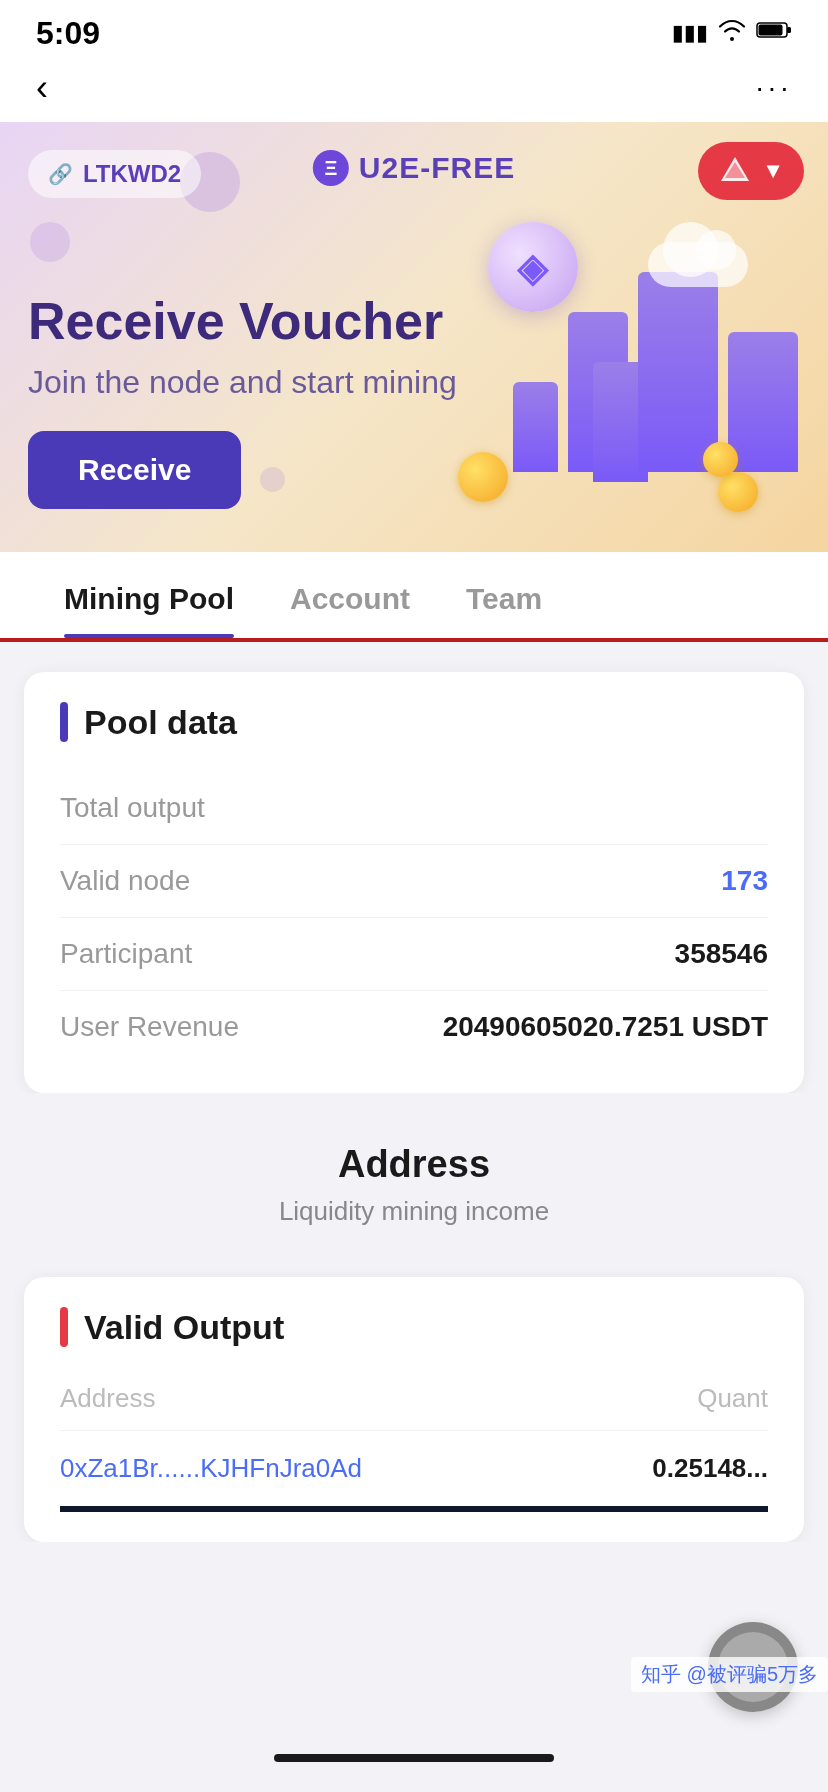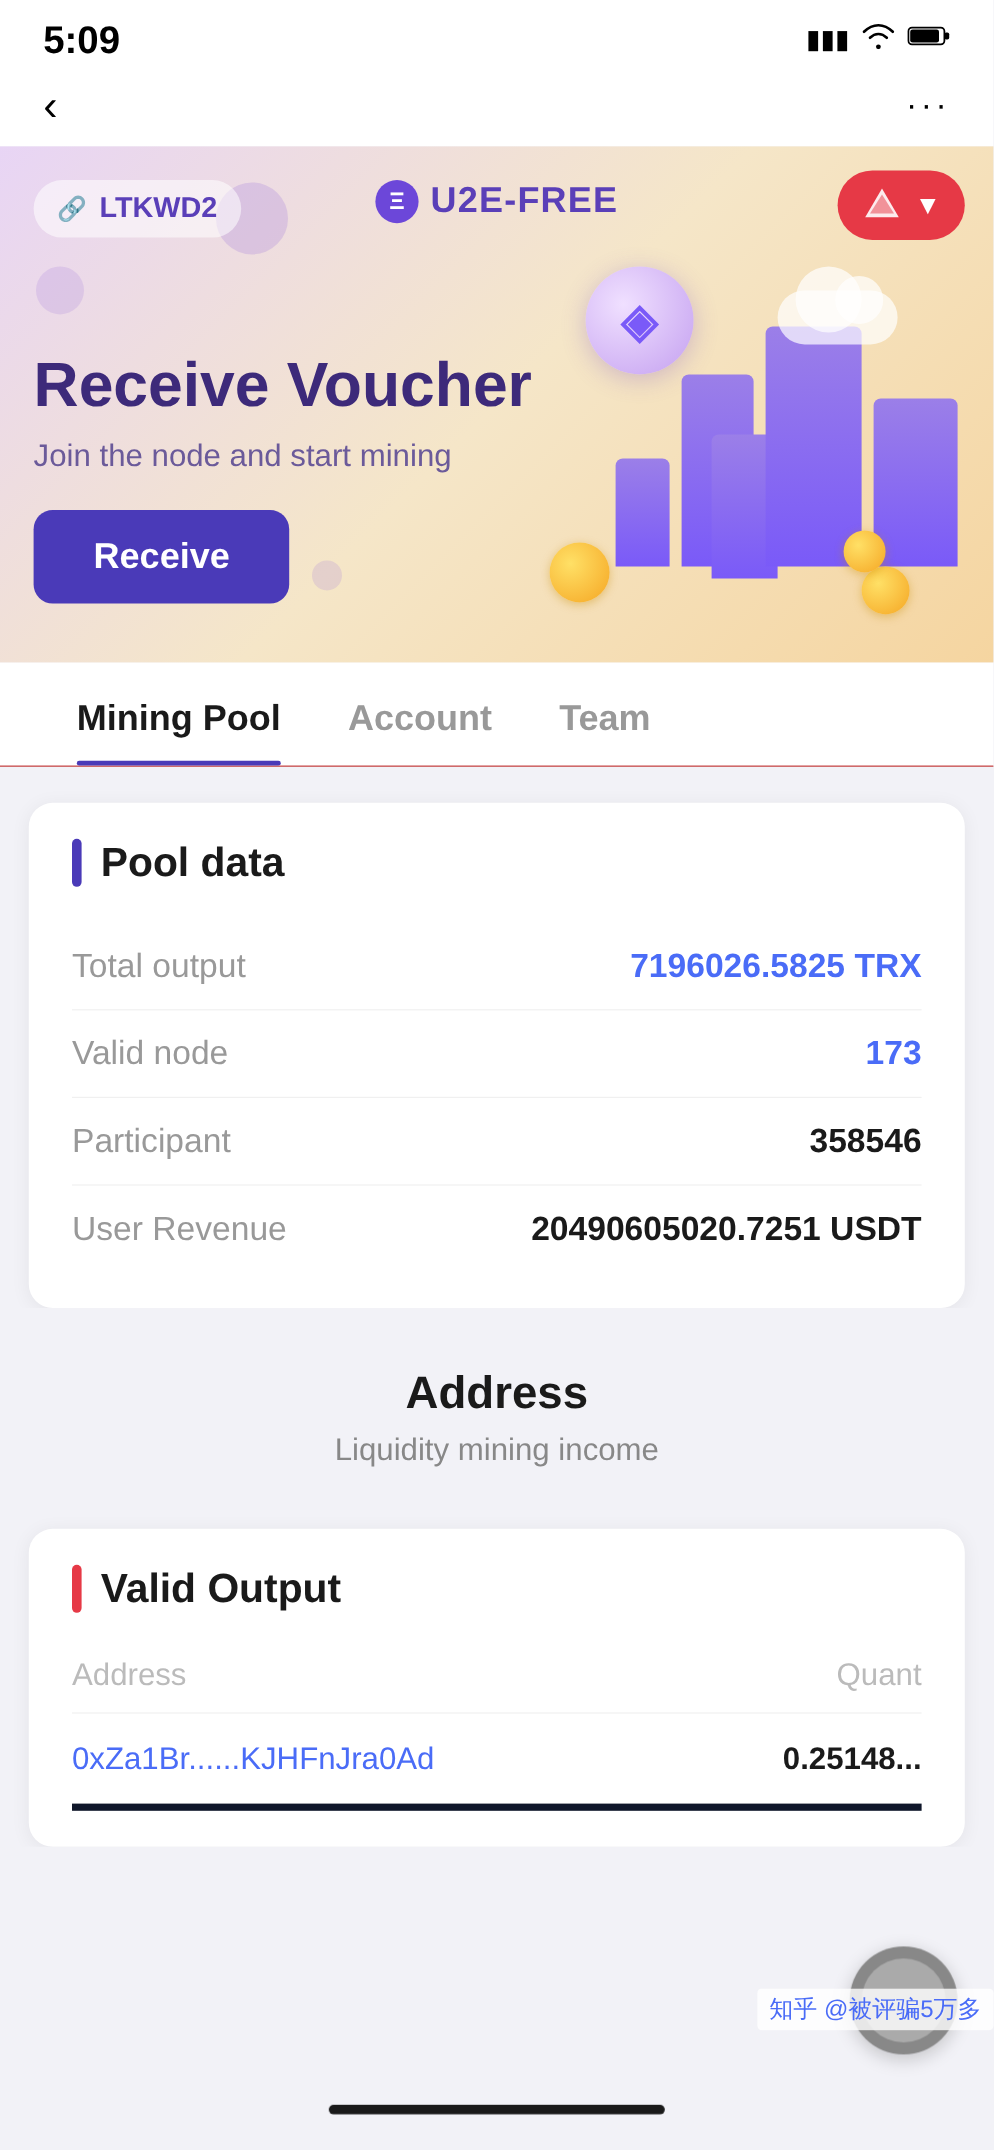--- a/index.html
+++ b/index.html
@@ -179,21 +179,21 @@
       left: 28px;
     }
     .hero-title {
       font-size: 52px;
       font-weight: 800;
       color: #3d2a7a;
       line-height: 1.15;
       margin-bottom: 12px;
     }
     .hero-subtitle {
-      font-size: 26px;
+      font-size: 32px;
       color: #6b5a9a;
       margin-bottom: 30px;
     }
     .receive-btn {
       background: #4a3ab8;
       color: #fff;
       border: none;
       border-radius: 16px;
       padding: 22px 50px;
       font-size: 30px;
@@ -288,21 +288,21 @@
       top: -12px;
       right: 12px;
     }
 
     
     .tabs-container {
       background: #fff;
       padding: 0 36px;
       display: flex;
       gap: 0;
-      border-bottom: 1px solid #b91c1c;
+      border-bottom: 4px solid #b91c1c;
     }
     .tab-item {
       padding: 30px 28px 22px;
       font-size: 30px;
       font-weight: 600;
       color: #999;
       cursor: pointer;
       position: relative;
     }
     .tab-item.active {
@@ -578,21 +578,20 @@
 <div class="section-gap"></div>
 
 <div class="card">
   <div class="card-title">
     <div class="card-title-bar"></div>
     <span>Pool data</span>
   </div>
 
   <div class="pool-row">
     <span class="pool-label">Total output</span>
-    <span class="pool-value blue">7196026.5825 TRX</span>
   </div>
 
   <div class="pool-row">
     <span class="pool-label">Valid node</span>
     <span class="pool-value blue">173</span>
   </div>
 
   <div class="pool-row">
     <span class="pool-label">Participant</span>
     <span class="pool-value">358546</span>

